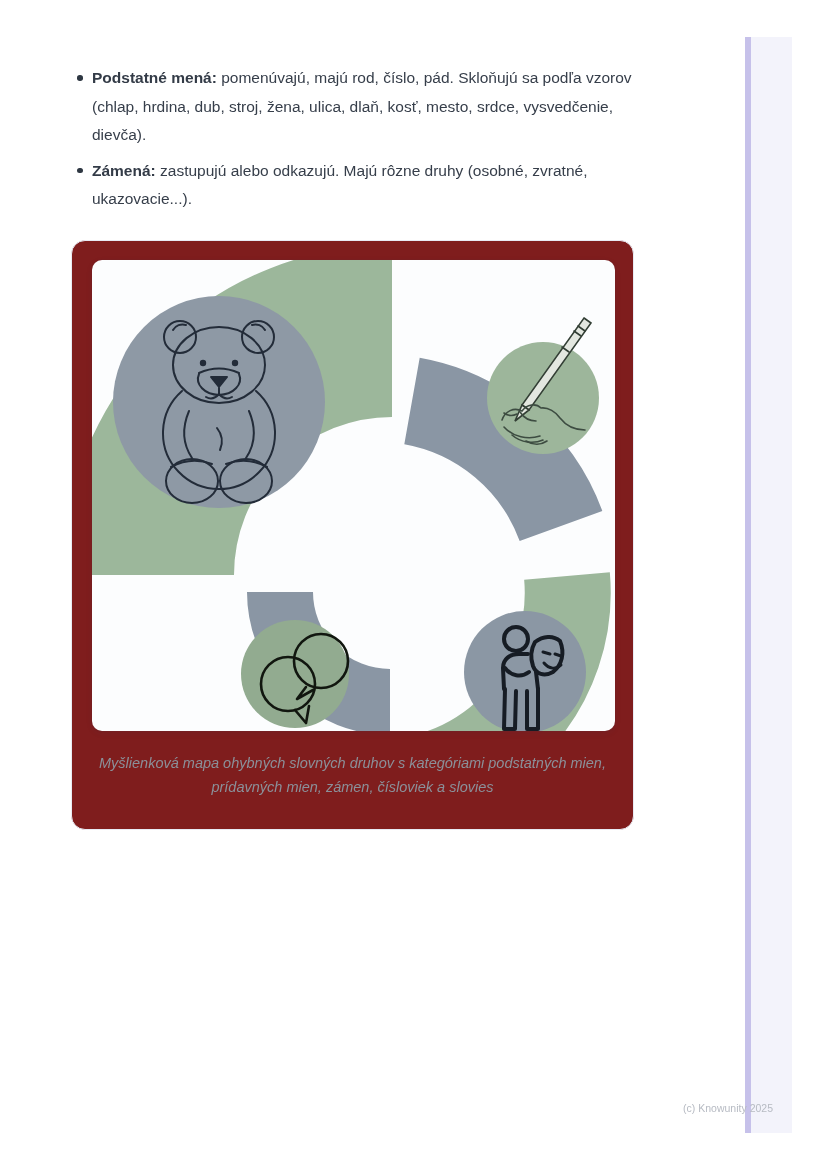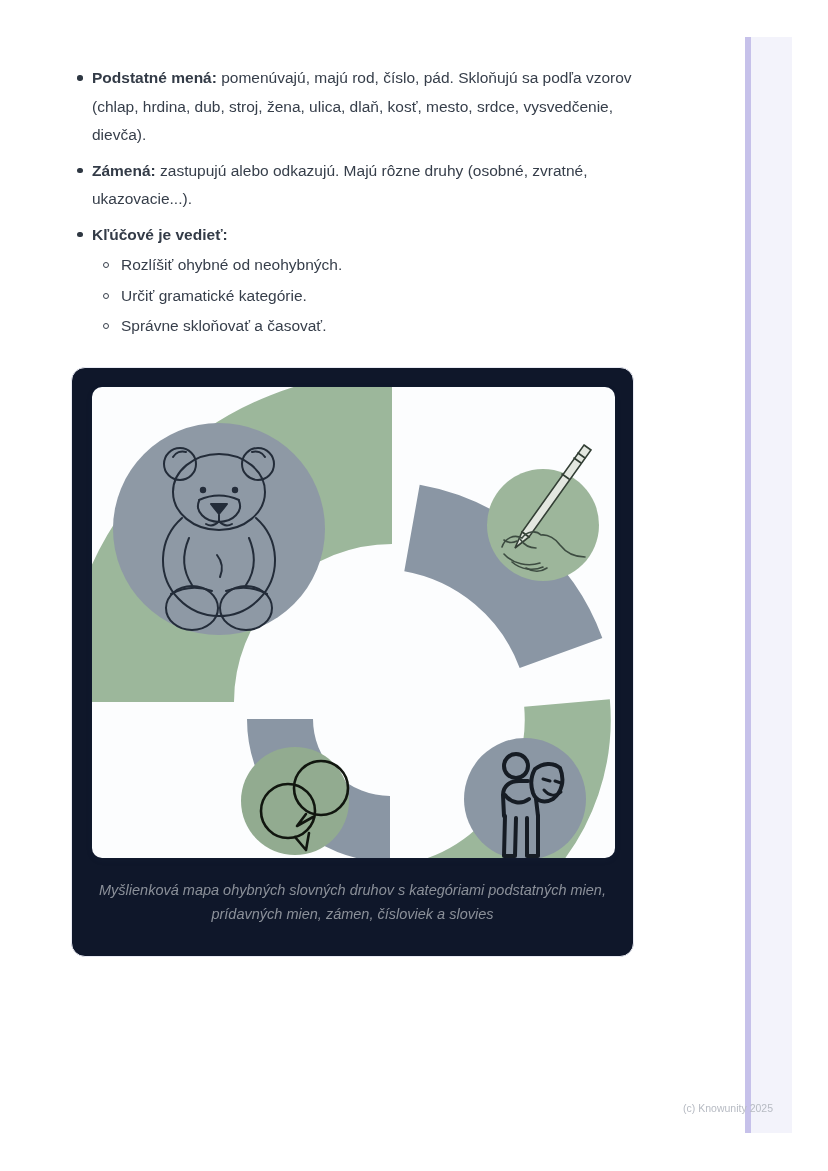--- a/index.html
+++ b/index.html
@@ -62,21 +62,21 @@
     box-sizing: border-box;
     border: 1.6px solid #39414d;
     border-radius: 50%;
     background: transparent;
   }
 
   .figure-card {
     margin-top: 26px;
     width: 563px; height: 590px;
     box-sizing: border-box;
-    background: #0f172a;
+    background: #7f1d1d;
     border: 1px solid #e8eaf3;
     border-radius: 14px;
     padding: 19px 20px 0 20px;
   }
   .image-panel {
     width: 523px; height: 471px;
     background: #fcfdfe;
     border-radius: 10px;
     box-shadow: 0 0 0 1px rgba(40,50,80,0.03), 0 2px 6px rgba(40,50,80,0.10);
     overflow: hidden;
@@ -109,28 +109,20 @@
 <div class="content">
 
   <ul class="main-list">
     <li>
       <span class="lead">Podstatné mená:</span>
       <span>pomenúvajú, majú rod, číslo, pád. Skloňujú sa podľa vzorov (chlap, hrdina, dub, stroj, žena, ulica, dlaň, kosť, mesto, srdce, vysvedčenie, dievča).</span>
     </li>
     <li>
       <span class="lead">Zámená:</span>
       <span>zastupujú alebo odkazujú. Majú rôzne druhy (osobné, zvratné, ukazovacie...).</span>
-    </li>
-    <li>
-      <span class="lead">Kľúčové je vedieť:</span>
-      <ul class="sub-list">
-        <li>Rozlíšiť ohybné od neohybných.</li>
-        <li>Určiť gramatické kategórie.</li>
-        <li>Správne skloňovať a časovať.</li>
-      </ul>
     </li>
   </ul>
 
   <figure class="figure-card" style="margin-left:0;margin-right:0;">
     <div class="image-panel">
       <svg viewBox="0 0 523 471" xmlns="http://www.w3.org/2000/svg">
 
         <path d="M 56 315 A 244 244 0 0 1 300 71" fill="none" stroke="#9cb79b" stroke-width="172"></path>
         <path d="M 320 141 A 195 195 0 0 1 469 266" fill="none" stroke="#8a96a4" stroke-width="88"></path>
         <path d="M 475 316 A 190 190 0 0 1 269 522" fill="none" stroke="#9cb79b" stroke-width="86"></path>

